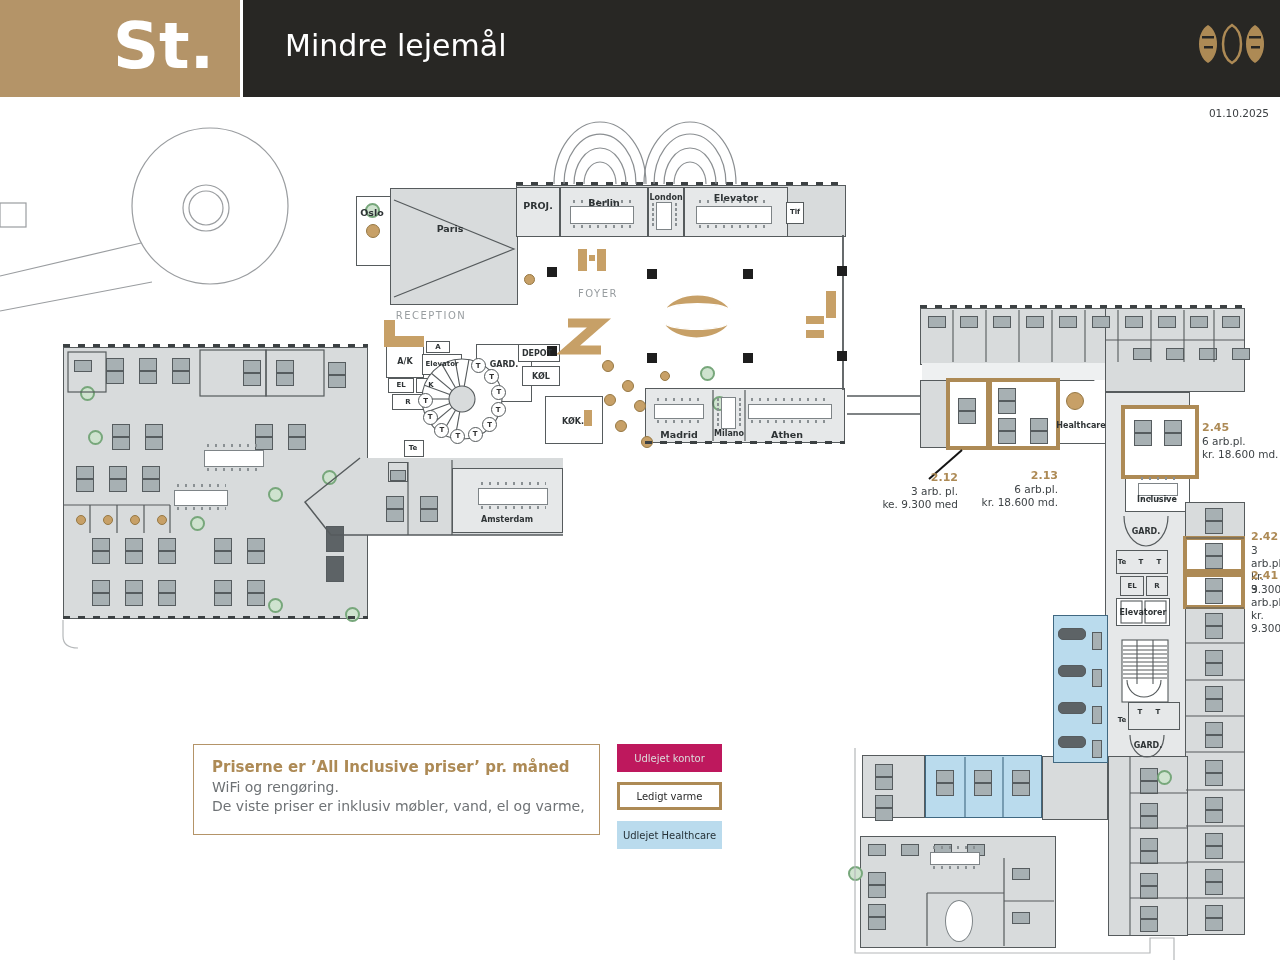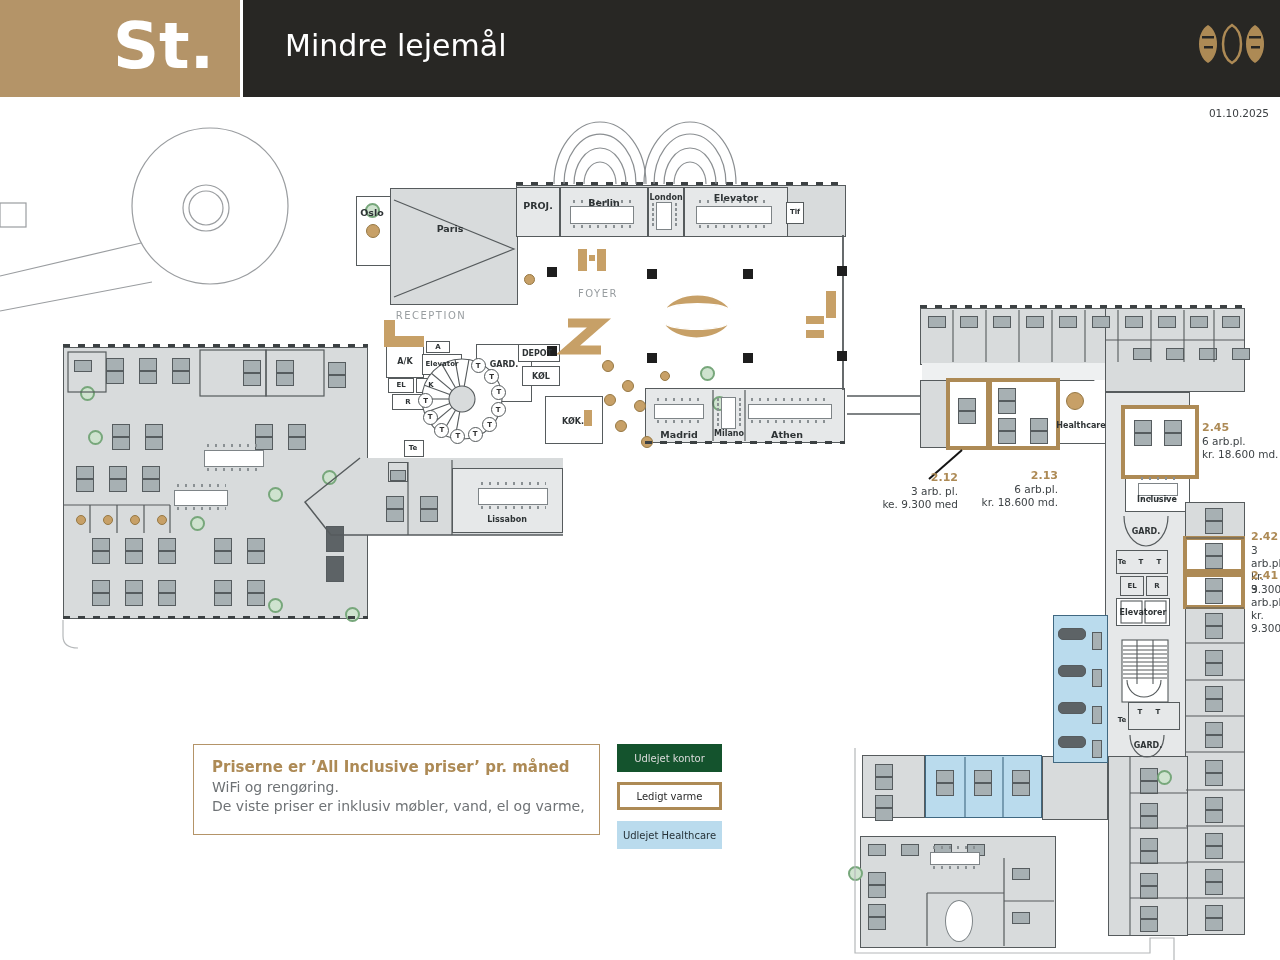--- a/index.html
+++ b/index.html
@@ -41,21 +41,21 @@
   .dots{position:absolute;z-index:3;background-image:radial-gradient(circle,#8a9093 1.2px,transparent 1.5px);background-size:8px 5px;}
   .ttable{position:absolute;border-radius:50%;background:#c7a067;border:1px solid #967844;z-index:3;}
   .tanrect{position:absolute;background:#c7a067;z-index:3;}
   .tcirc{position:absolute;width:15px;height:15px;border-radius:50%;background:#fff;border:1px solid #565b5d;
          font:bold 7px "DejaVu Sans",sans-serif;color:#333;display:flex;align-items:center;justify-content:center;
          box-sizing:border-box;z-index:4;}
   .oval{position:absolute;border:1px solid #7e8487;background:#fff;border-radius:50%;z-index:3;}
   
   .legend-box{position:absolute;left:617px;width:105px;height:28px;display:flex;align-items:center;
               justify-content:center;font:10px "DejaVu Sans",sans-serif;box-sizing:border-box;z-index:7;}
-  .lg-rented{background:#14532d;color:#dcdcdc;}
+  .lg-rented{background:#be185d;color:#dcdcdc;}
   .lg-vacant{background:#fff;border:3px solid #ad8a55;color:#2b2b2b;}
   .lg-hc{background:#badbed;color:#263238;}
   .info{position:absolute;left:193px;top:744px;width:407px;height:91px;border:1.5px solid #b49468;
         box-sizing:border-box;padding:13px 0 0 18px;z-index:7;background:#fff;}
   .info .t{font:bold 15px "DejaVu Sans",sans-serif;color:#ad8a55;margin-bottom:2px;}
   .info .b{font:14px "DejaVu Sans",sans-serif;color:#6e7275;line-height:1.35;}
   svg.lines{position:absolute;left:0;top:0;z-index:4;pointer-events:none;}
 </style>
 </head>
 <body>
@@ -245,21 +245,21 @@
 <div class="rlabel" style="left:538px;top:205px">PROJ.</div>
 <div class="rlabel" style="left:604px;top:202px">Berlin</div>
 <div class="rlabel s8" style="left:666px;top:197px">London</div>
 <div class="rlabel" style="left:736px;top:197px">Elevator</div>
 <div class="rlabel s7" style="left:795px;top:212px">Tlf</div>
 <div class="rlabel soft" style="left:598px;top:293px">FOYER</div>
 <div class="rlabel soft" style="left:431px;top:315px">RECEPTION</div>
 <div class="rlabel" style="left:679px;top:434px">Madrid</div>
 <div class="rlabel s8" style="left:729px;top:433px">Milano</div>
 <div class="rlabel" style="left:787px;top:434px">Athen</div>
-<div class="rlabel s8" style="left:507px;top:519px">Lissabon</div>
+<div class="rlabel s8" style="left:507px;top:519px">Amsterdam</div>
 <div class="rlabel s8" style="left:1081px;top:425px">Healthcare</div>
 <div class="rlabel s8" style="left:1157px;top:499px">Inclusive</div>
 <div class="rlabel s8" style="left:405px;top:361px">A/K</div>
 <div class="rlabel s7" style="left:438px;top:347px">A</div>
 <div class="rlabel s7" style="left:442px;top:364px">Elevator</div>
 <div class="rlabel s7" style="left:401px;top:385px">EL</div>
 <div class="rlabel s7" style="left:431px;top:385px">K</div>
 <div class="rlabel s7" style="left:408px;top:402px">R</div>
 <div class="rlabel s8" style="left:504px;top:364px">GARD.</div>
 <div class="rlabel s8" style="left:537px;top:353px">DEPOT</div>

